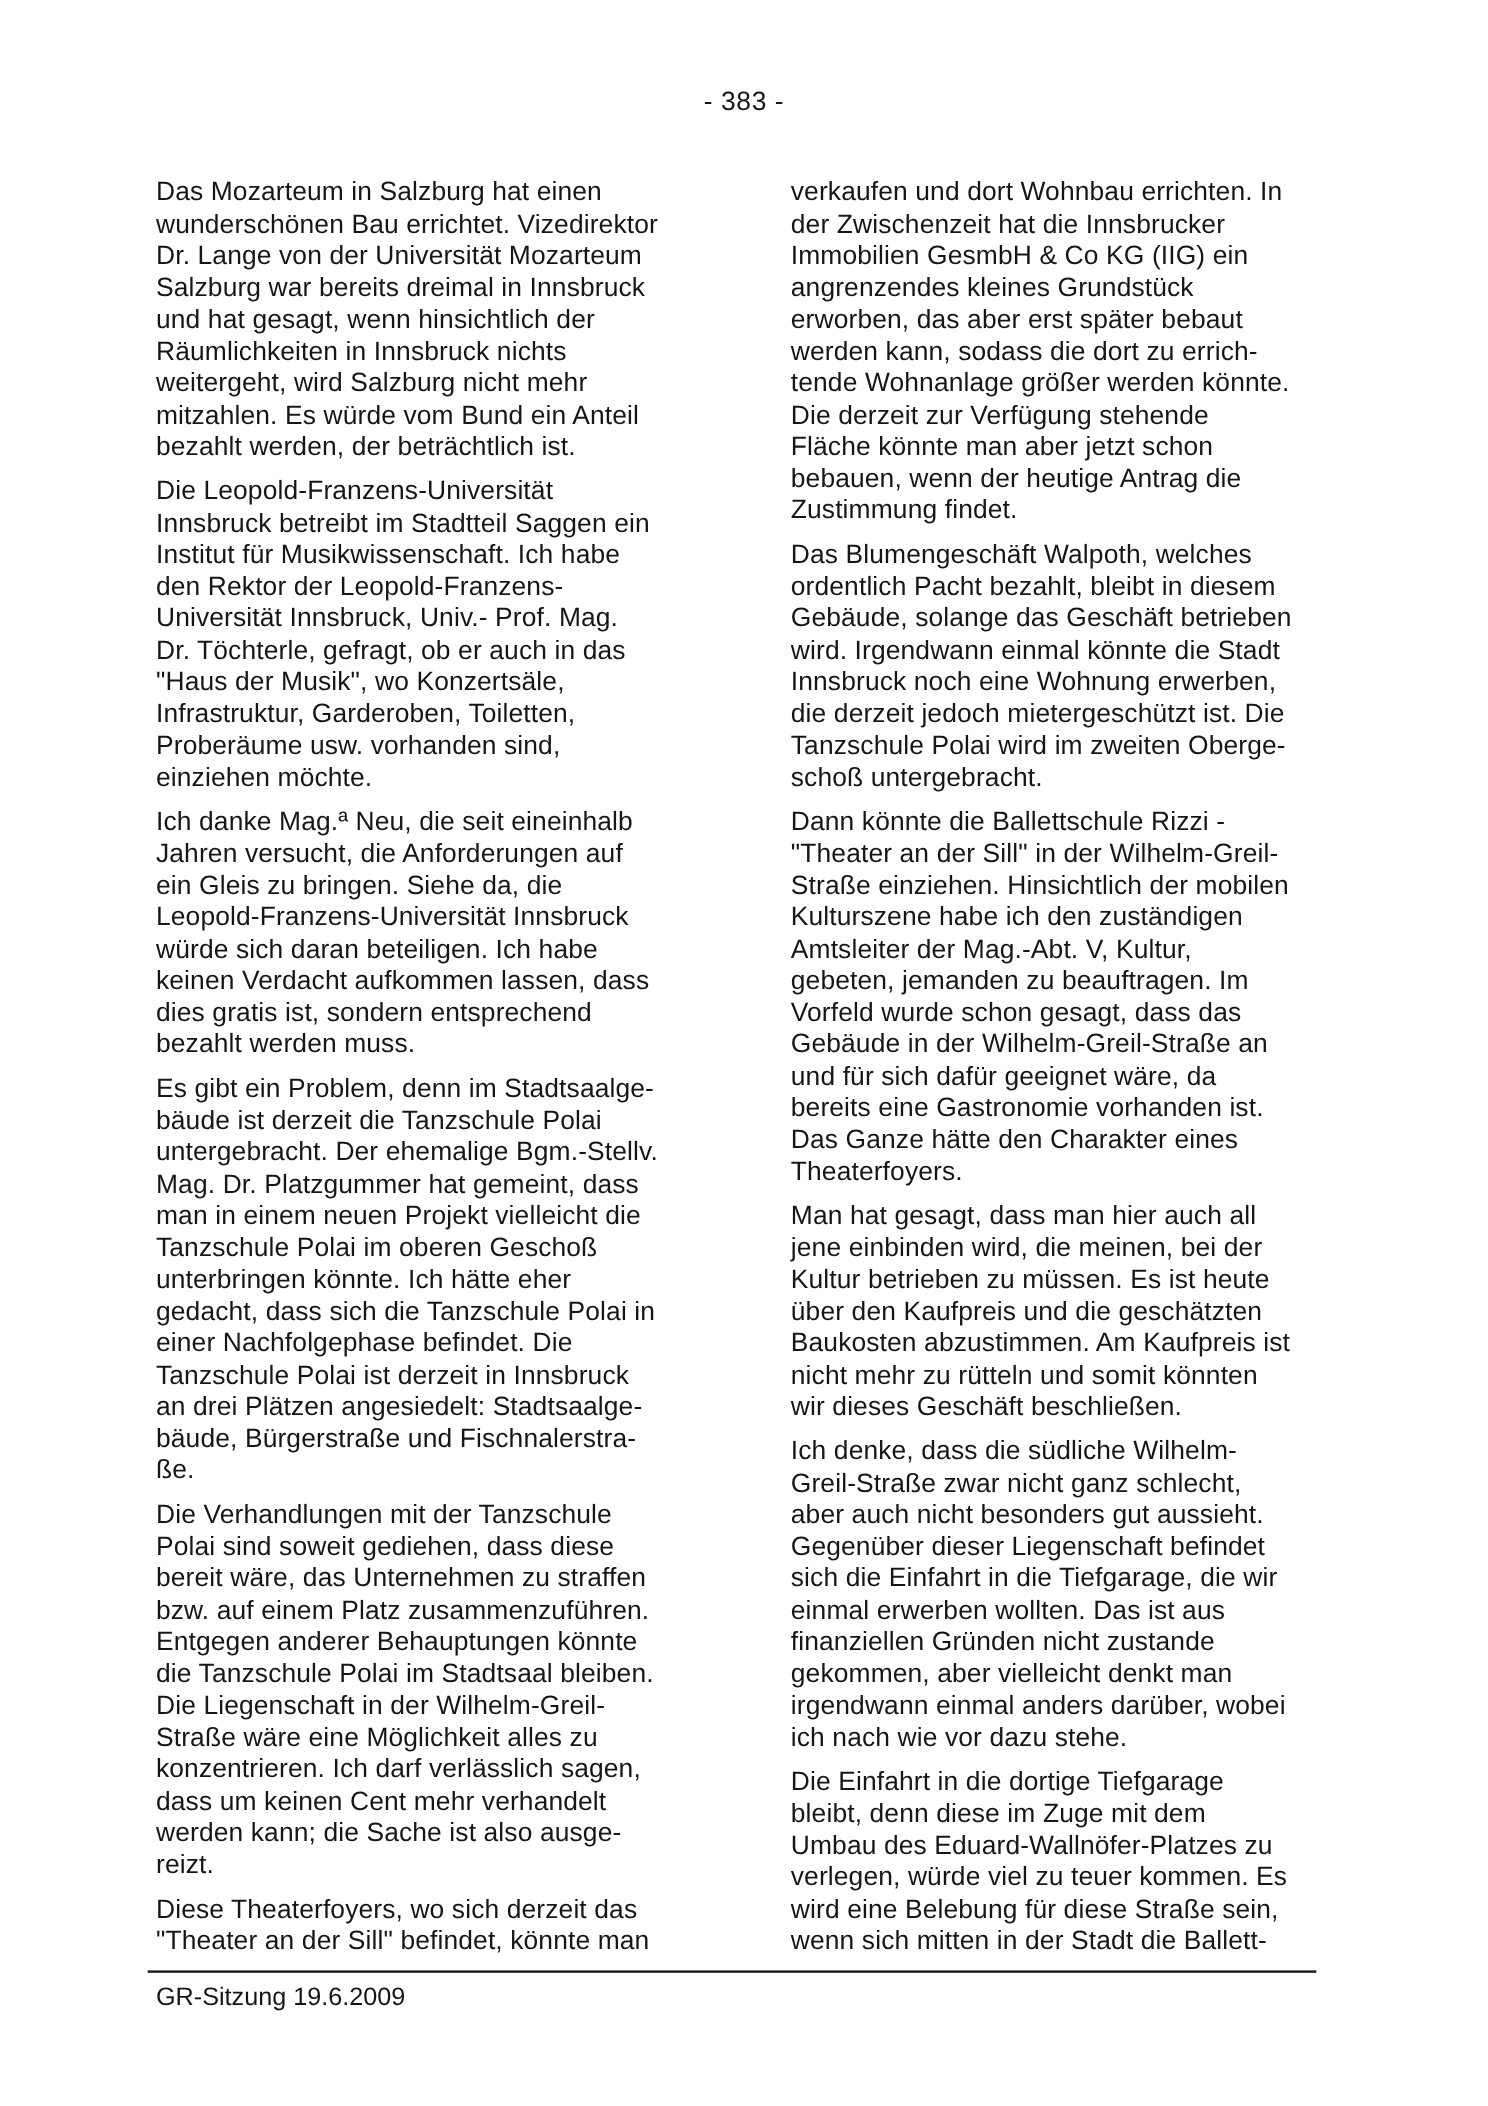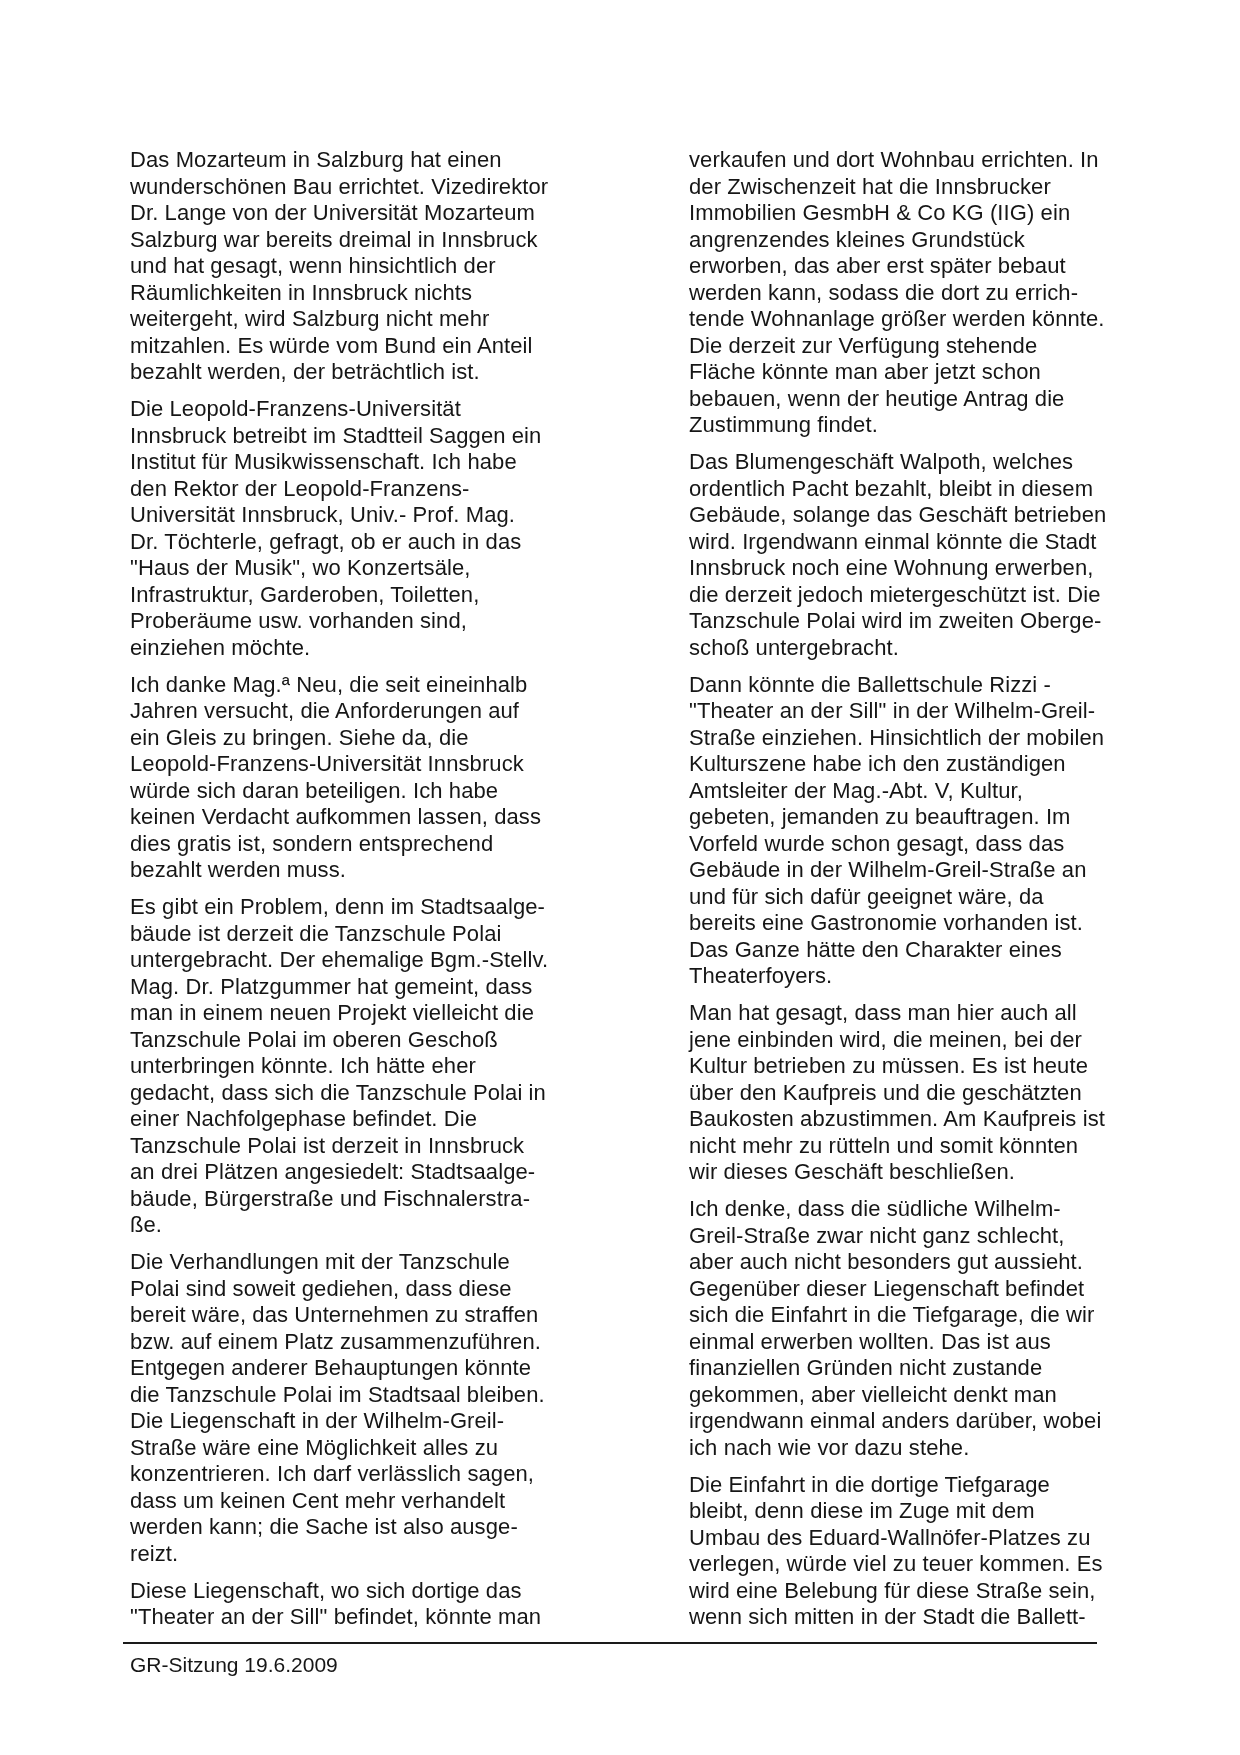--- a/index.html
+++ b/index.html
@@ -25,21 +25,21 @@
     text-align: center;
     font-size: 22px;
     line-height: 26px;
     letter-spacing: 0.5px;
   }
   .columns {
     position: absolute;
     top: 147px;
     left: 130px;
     display: flex;
-    gap: 107px;
+    gap: 77px;
   }
   .column {
     display: block;
   }
   .column.left  { width: 452px; }
   .column.right { width: 460px; }
   .para {
     margin: 0 0 10.5px 0;
     font-size: 22px;
     line-height: 26.5px;
@@ -61,20 +61,21 @@
     left: 130px;
     font-size: 21px;
     line-height: 26px;
   }
 </style>
 </head>
 <body>
 
 <div class="page">
 
+  <div class="page-number">- 383 -</div>
 
   <div class="columns">
     <div class="column left">
         <p class="para">Das Mozarteum in Salzburg hat einen
 wunderschönen Bau errichtet. Vizedirektor
 Dr. Lange von der Universität Mozarteum
 Salzburg war bereits dreimal in Innsbruck
 und hat gesagt, wenn hinsichtlich der
 Räumlichkeiten in Innsbruck nichts
 weitergeht, wird Salzburg nicht mehr
@@ -116,21 +117,21 @@
 bereit wäre, das Unternehmen zu straffen
 bzw. auf einem Platz zusammenzuführen.
 Entgegen anderer Behauptungen könnte
 die Tanzschule Polai im Stadtsaal bleiben.
 Die Liegenschaft in der Wilhelm-Greil-
 Straße wäre eine Möglichkeit alles zu
 konzentrieren. Ich darf verlässlich sagen,
 dass um keinen Cent mehr verhandelt
 werden kann; die Sache ist also ausge-
 reizt.</p>
-        <p class="para">Diese Liegenschaft, wo sich dortige das
+        <p class="para">Diese Theaterfoyers, wo sich derzeit das
 "Theater an der Sill" befindet, könnte man</p>
       </div>
     <div class="column right">
         <p class="para">verkaufen und dort Wohnbau errichten. In
 der Zwischenzeit hat die Innsbrucker
 Immobilien GesmbH &amp; Co KG (IIG) ein
 angrenzendes kleines Grundstück
 erworben, das aber erst später bebaut
 werden kann, sodass die dort zu errich-
 tende Wohnanlage größer werden könnte.

